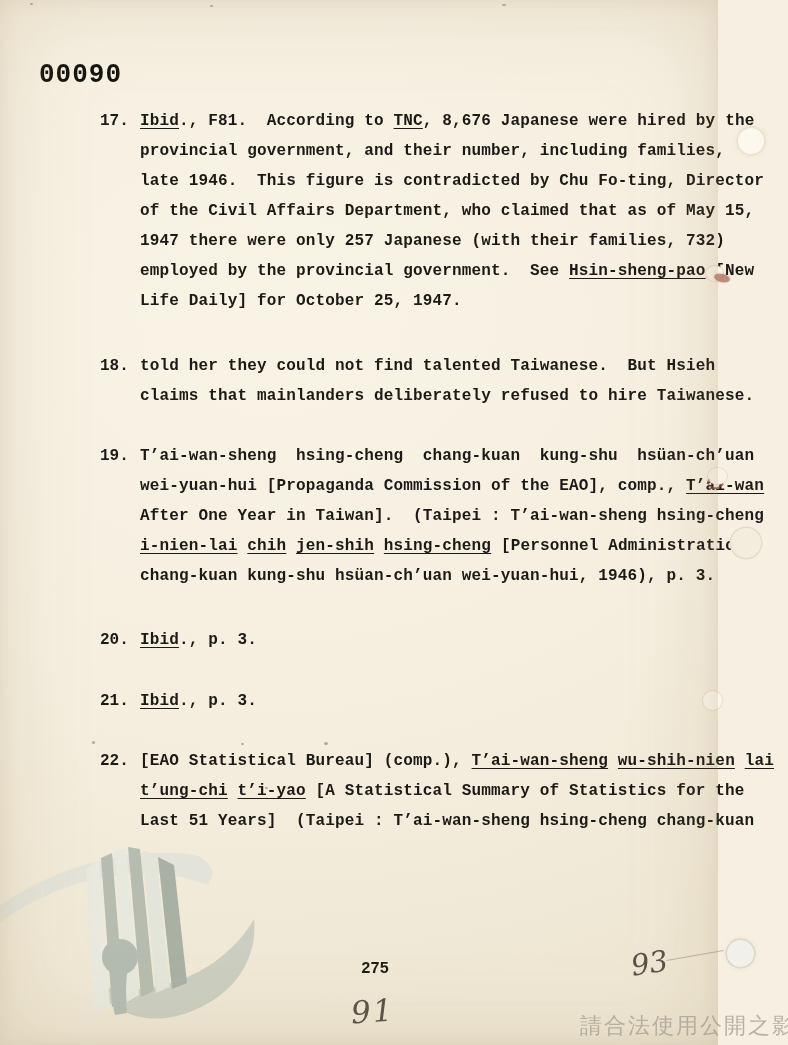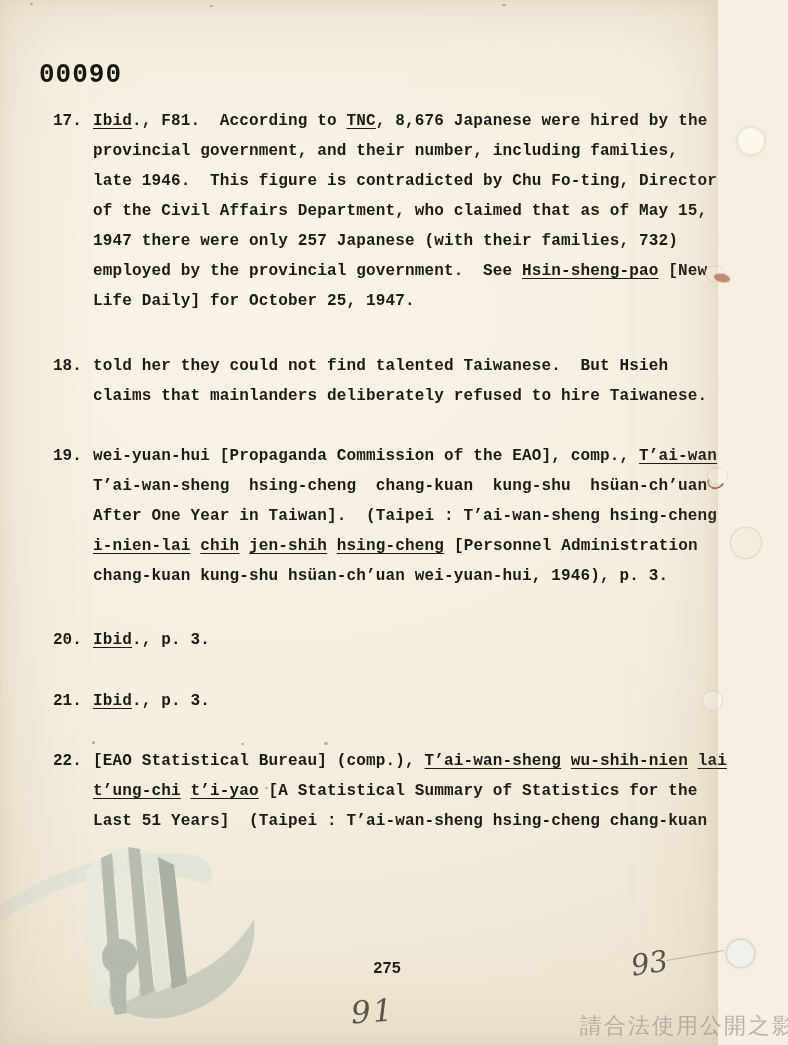--- a/index.html
+++ b/index.html
@@ -18,31 +18,31 @@
   }
   .stamp{
     position:absolute;left:39px;top:60px;z-index:2;
     font-size:26px;font-weight:600;letter-spacing:1px;color:#15140f;
     transform:scaleY(1.06);
   }
   .notes{
     position:absolute;left:53px;top:106px;width:700px;z-index:2;
     font-size:16px;font-weight:600;color:#1c1a16;
   }
-  .note{position:relative;padding-left:40px;}
+  .note{position:relative;padding-left:40px;margin-left:47px;}
   .note + .note{margin-top:30px;}
   .note:nth-child(2){margin-top:35px;}
   .note:nth-child(4){margin-top:34px;}
   .note:nth-child(5){margin-top:31px;}
   .num{position:absolute;left:0;top:0;line-height:30px;}
   .nline{height:30px;line-height:30px;white-space:pre;letter-spacing:.15px;}
   .u{text-decoration:underline;text-decoration-thickness:1.4px;text-underline-offset:3px;}
   .pageno{
     position:absolute;left:361px;top:960px;z-index:2;
-    font-size:16px;font-weight:600;color:#201e19;letter-spacing:-.3px;margin-left:12px;
+    font-size:16px;font-weight:600;color:#201e19;letter-spacing:-.3px;
   }
   .hand{
     position:absolute;z-index:3;color:#57524a;
     font-family:"DejaVu Serif",serif;font-style:italic;
   }
   .hand-93{left:631px;top:946px;font-size:29px;transform:rotate(-9deg);}
   .hand-91{left:351px;top:993px;font-size:31px;transform:rotate(-4deg);letter-spacing:2px;}
   .pencil-line{
     position:absolute;left:666px;top:955px;width:58px;height:1px;z-index:3;
     background:rgba(150,138,115,.55);transform:rotate(-10deg);
@@ -100,22 +100,22 @@
         <div class="nline"><span>employed by the provincial government.  See </span><span class="u">Hsin-sheng-pao</span><span> [New</span></div>
         <div class="nline"><span>Life Daily] for October 25, 1947.</span></div>
       </div>
       <div class="note">
         <span class="num">18.</span>
         <div class="nline"><span>told her they could not find talented Taiwanese.  But Hsieh</span></div>
         <div class="nline"><span>claims that mainlanders deliberately refused to hire Taiwanese.</span></div>
       </div>
       <div class="note">
         <span class="num">19.</span>
+        <div class="nline"><span>T’ai-wan-sheng  hsing-cheng  chang-kuan  kung-shu  hsüan-ch’uan</span></div>
         <div class="nline"><span>wei-yuan-hui [Propaganda Commission of the EAO], comp., </span><span class="u">T’ai-wan</span></div>
-        <div class="nline"><span>T’ai-wan-sheng  hsing-cheng  chang-kuan  kung-shu  hsüan-ch’uan</span></div>
         <div class="nline"><span>After One Year in Taiwan].  (Taipei : T’ai-wan-sheng hsing-cheng</span></div>
         <div class="nline"><span class="u">i-nien-lai</span><span> </span><span class="u">chih</span><span> </span><span class="u">jen-shih</span><span> </span><span class="u">hsing-cheng</span><span> [Personnel Administration</span></div>
         <div class="nline"><span>chang-kuan kung-shu hsüan-ch’uan wei-yuan-hui, 1946), p. 3.</span></div>
       </div>
       <div class="note">
         <span class="num">20.</span>
         <div class="nline"><span class="u">Ibid</span><span>., p. 3.</span></div>
       </div>
       <div class="note">
         <span class="num">21.</span>

